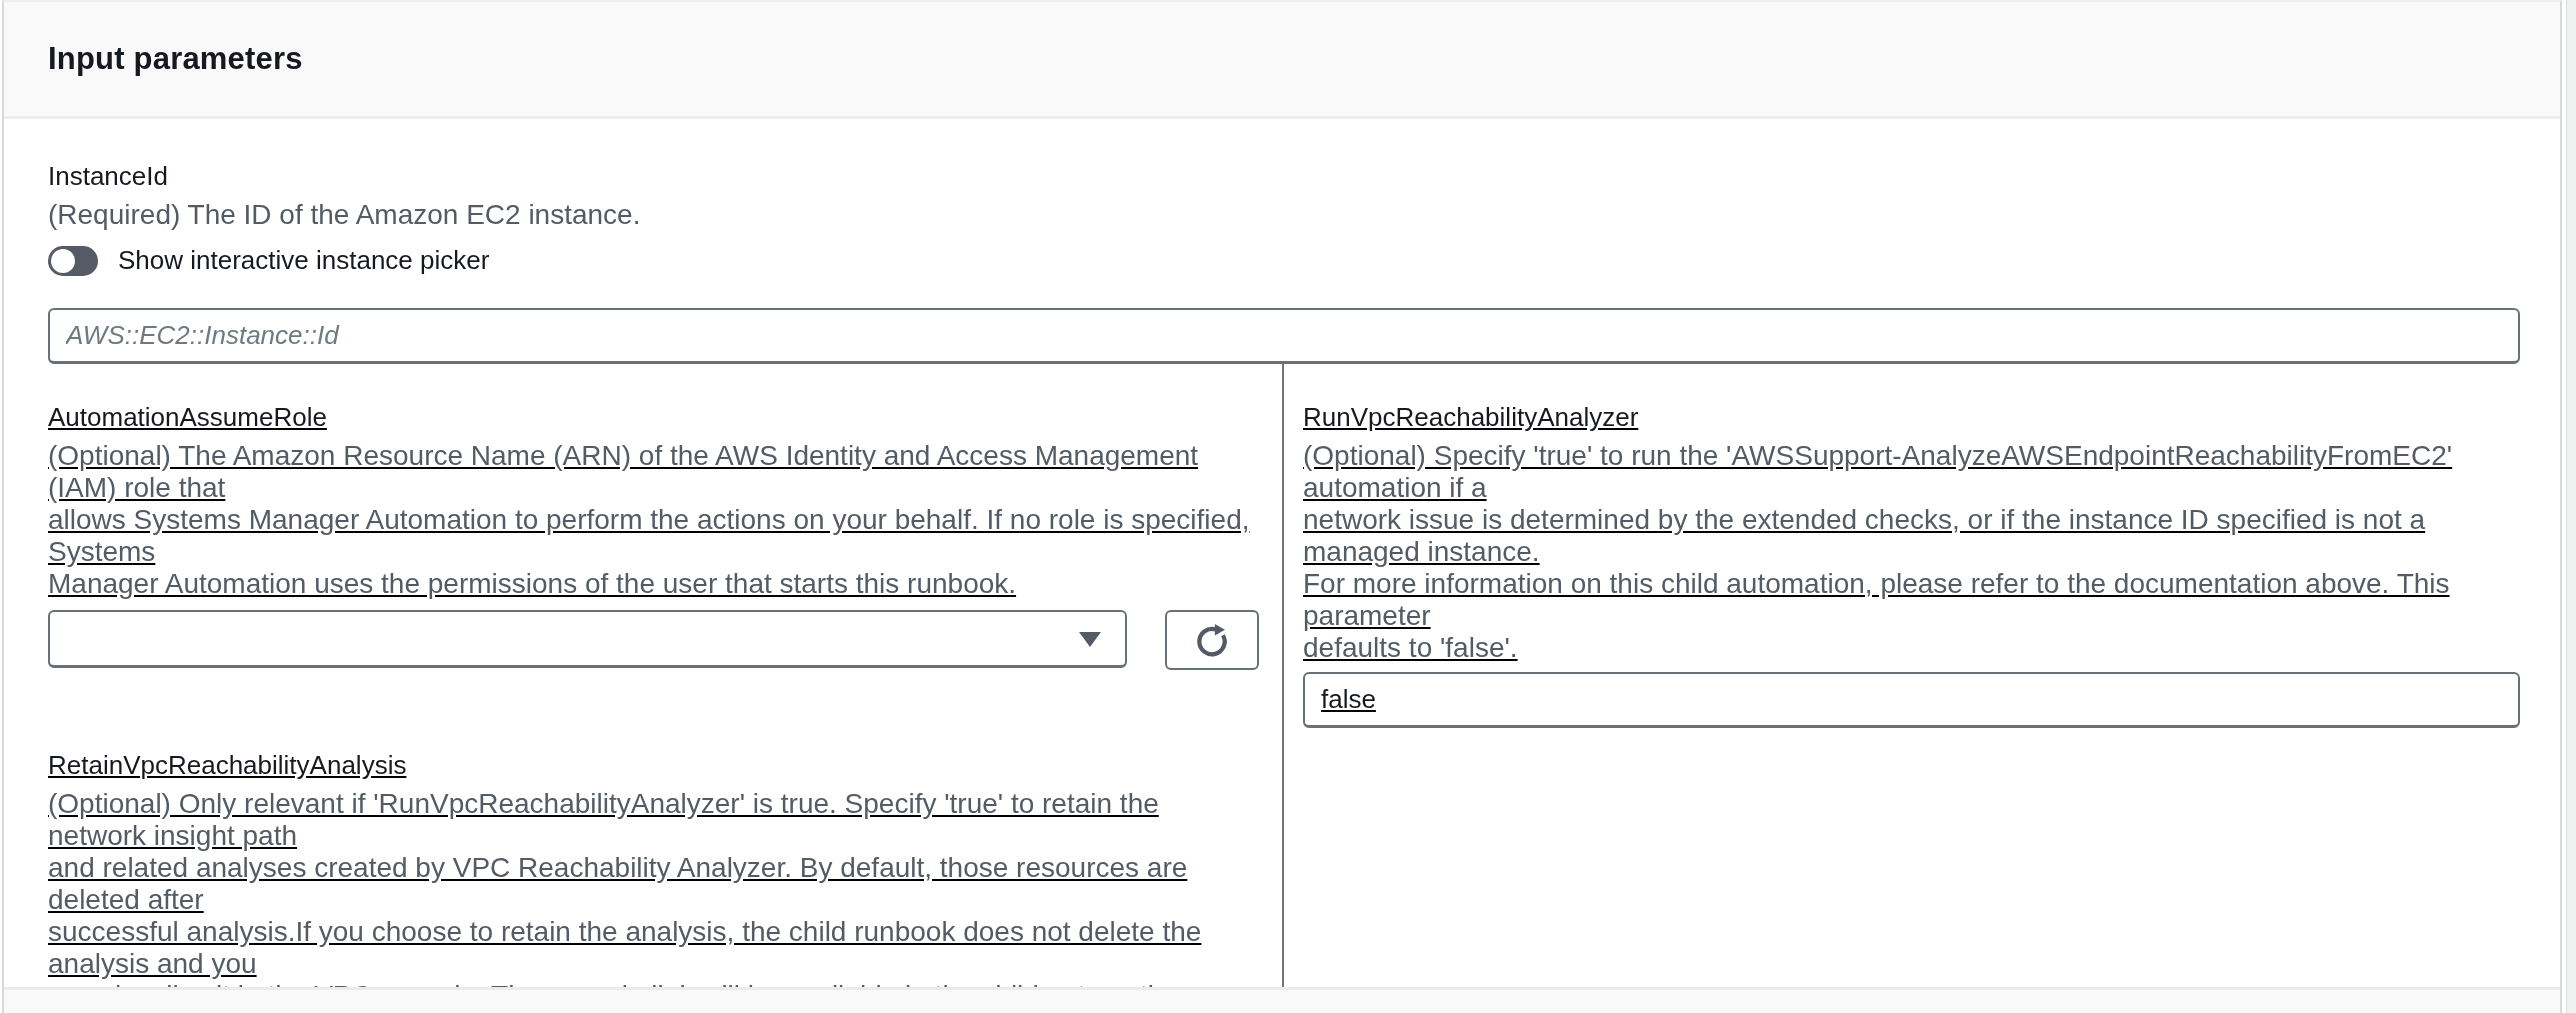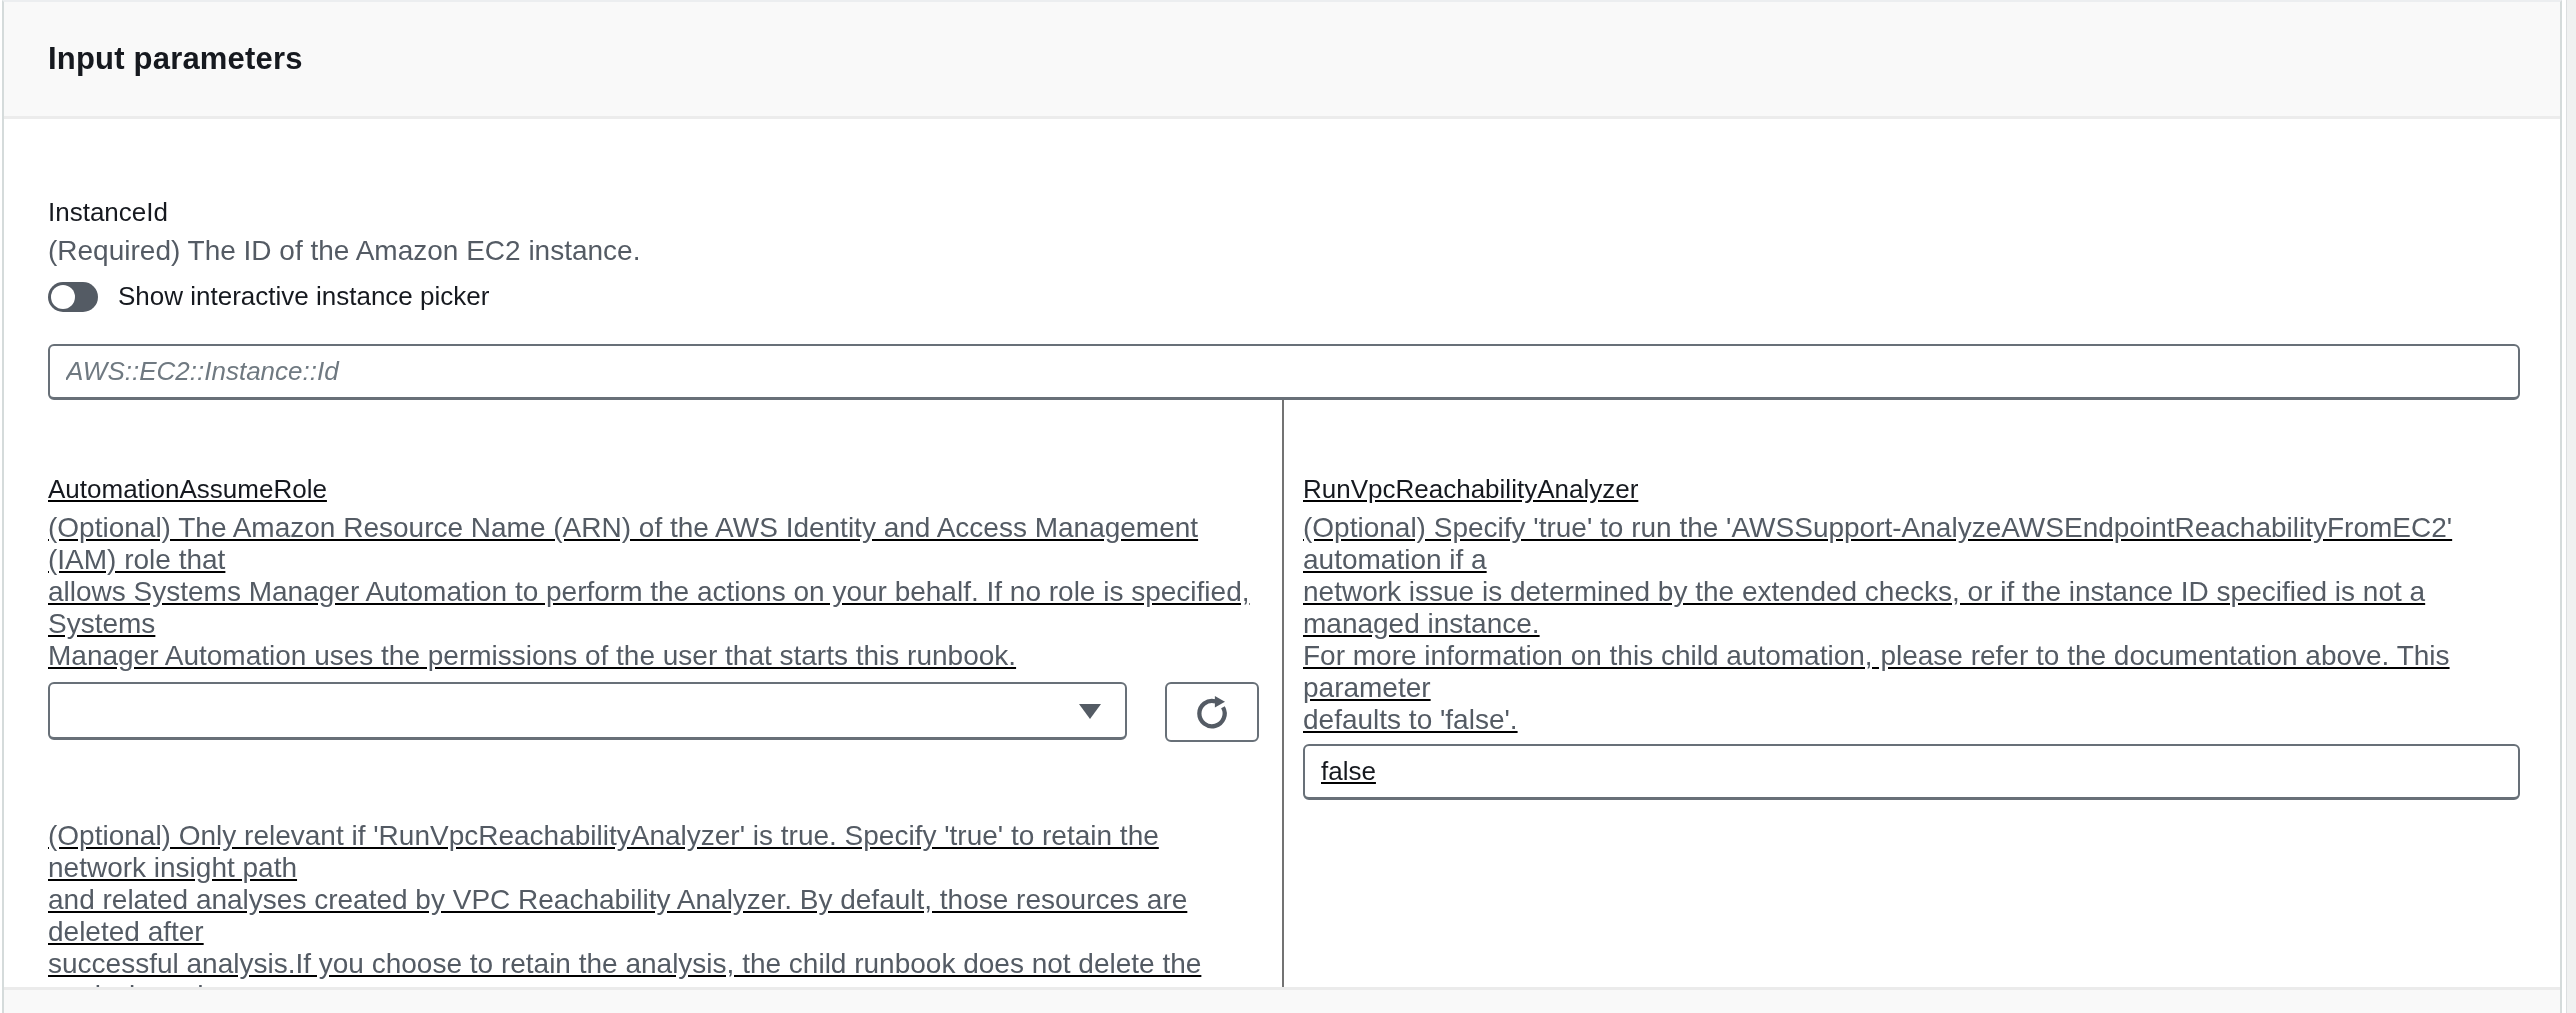--- a/index.html
+++ b/index.html
@@ -41,21 +41,20 @@
     font-size: 31px;
     font-weight: bold;
     color: #16191f;
     letter-spacing: 0.2px;
   }
   .section-instance { padding: 40px 40px 0 44px; }
   .param-label {
     font-size: 26px;
     line-height: 34px;
     color: #16191f;
-    margin-top: 36px;
   }
   .param-desc {
     font-size: 28px;
     line-height: 32px;
     color: #545b64;
     margin-top: 6px;
     white-space: pre-line;
   }
   .toggle-row {
     margin-top: 14px;
@@ -200,20 +199,21 @@
           <button class="refresh-btn">
             <svg width="38" height="38" viewBox="0 0 24 24">
               <path d="M18.93 9 A 8 8 0 1 1 14.07 5.27" fill="none" stroke="#545b64" stroke-width="2.7"></path>
               <path d="M13.8 1.9 L13.8 9.1 L20.2 5.5 Z" fill="#545b64"></path>
             </svg>
           </button>
         </div>
       </div>
 
       <div class="retain-block">
+        <div class="param-label">RetainVpcReachabilityAnalysis</div>
         <div class="param-desc">(Optional) Only relevant if 'RunVpcReachabilityAnalyzer' is true. Specify 'true' to retain the network insight path
 and related analyses created by VPC Reachability Analyzer. By default, those resources are deleted after
 successful analysis.If you choose to retain the analysis, the child runbook does not delete the analysis and you
 can visualize it in the VPC console. The console link will be available in the child automation output. This
 parameter defaults to 'false'.</div>
         <input type="text" class="text-input value-input" value="false" style="">
       </div>
     </div>
 
     <div class="col right">

